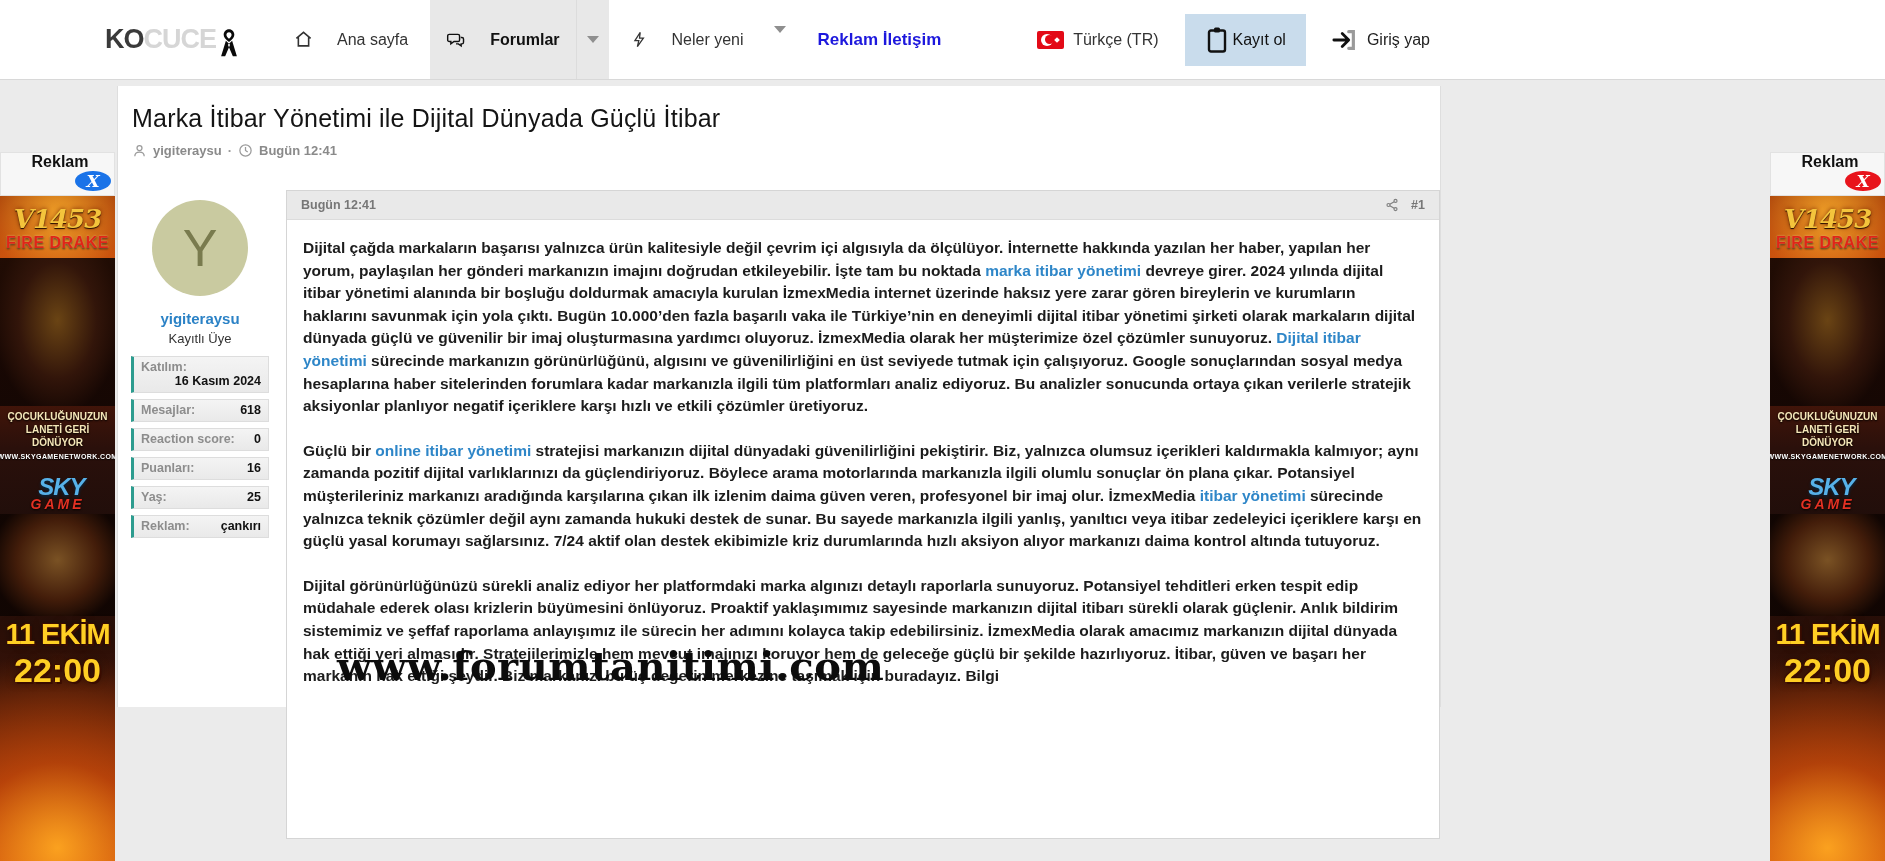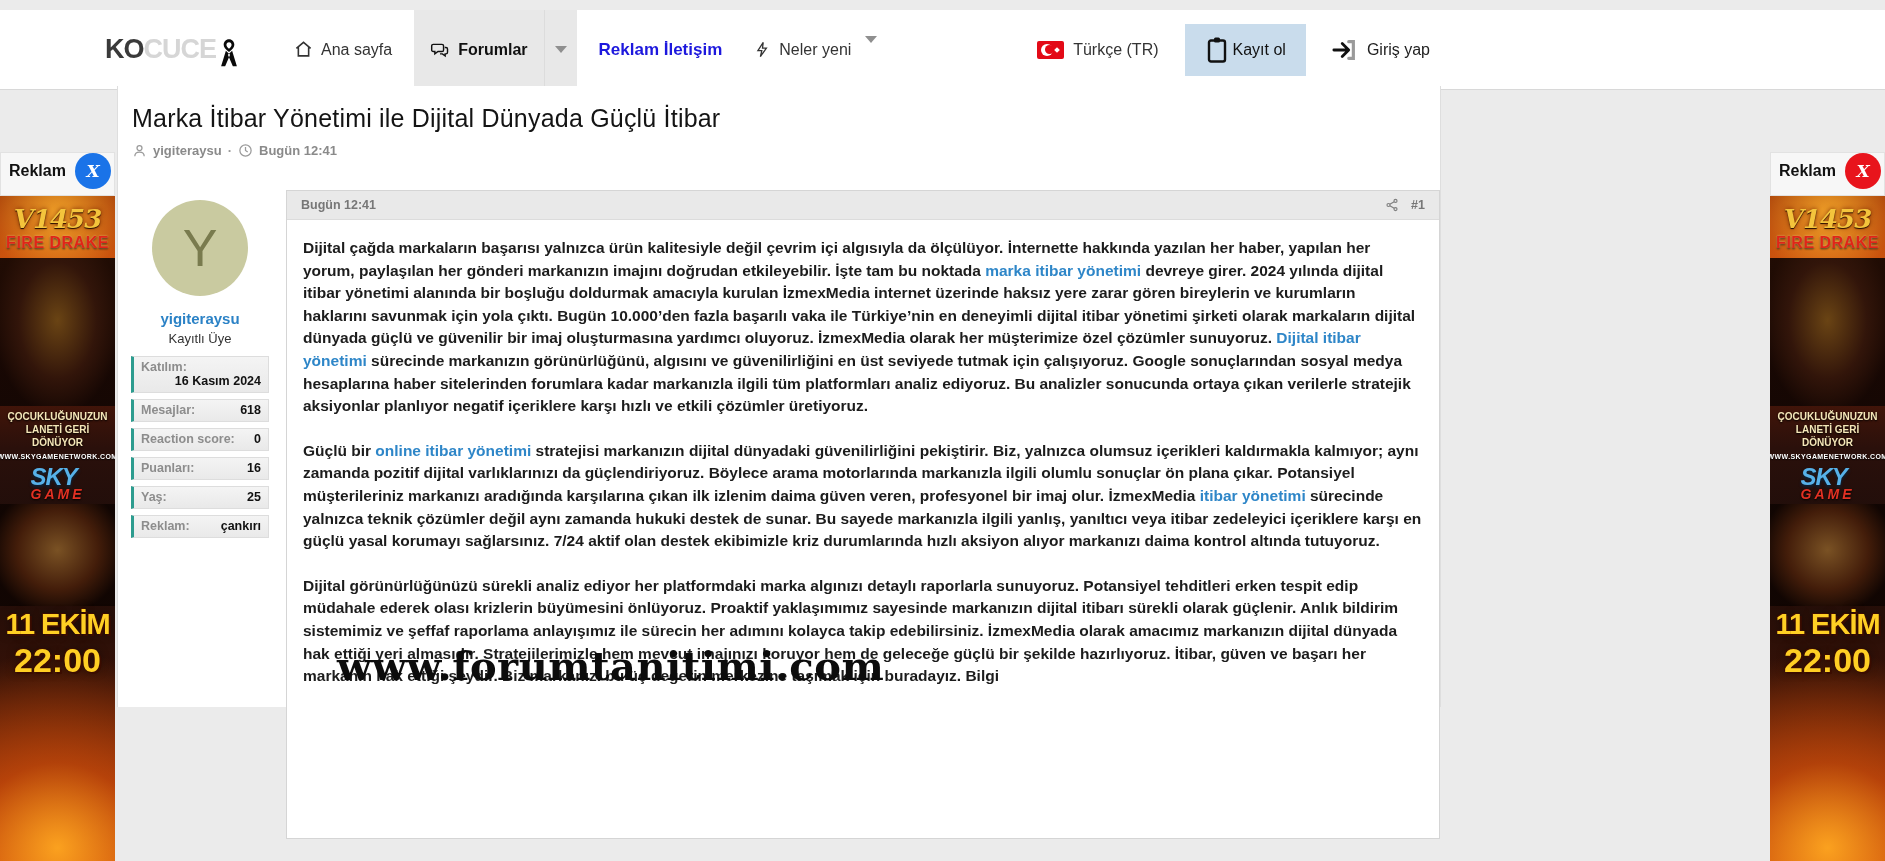--- a/index.html
+++ b/index.html
@@ -1,28 +1,28 @@
 <!DOCTYPE html>
 <html lang="tr"><head>
 <meta charset="utf-8">
 <style>
   * { margin:0; padding:0; box-sizing:border-box; }
   html,body { width:1885px; height:861px; overflow:hidden; }
   body { background:#ebebeb; font-family:"Liberation Sans", sans-serif; position:relative; }
 
   
-  #header { position:absolute; left:0; top:10px; width:1885px; height:80px; background:#fff;
+  #header { position:absolute; left:0; top:0; width:1885px; height:80px; background:#fff;
             border-bottom:1px solid #d8d8d8; display:flex; align-items:center; }
   .logo { display:flex; align-items:center; margin-left:105px; cursor:pointer; }
   .logo-ko { font-size:27px; font-weight:800; color:#3a3a3a; letter-spacing:-1px; }
   .logo-cuce { font-size:27px; font-weight:800; color:#d6d6d6; letter-spacing:-1px; }
   .ribbon { margin-left:2px; margin-top:6px; }
 
   .nav { display:flex; align-items:stretch; height:100%; margin-left:38px; }
-  .nav-item { display:flex; align-items:center; gap:8px; padding:15px 16px; font-size:16px; color:#333;
+  .nav-item { display:flex; align-items:center; gap:24px; padding:15px 16px; font-size:16px; color:#333;
               cursor:pointer; }
   .nav-item .nicon { display:flex; align-items:center; }
   .nav-active-wrap { display:flex; align-items:stretch; background:#e8e8e8; margin:0 6px; }
   .nav-active-wrap .nav-item { font-weight:700; color:#111; }
   .nav-caret-box { display:flex; align-items:center; padding:0 10px; border-left:1px solid #dcdcdc; cursor:pointer; }
   .caret { width:0; height:0; border-left:6px solid transparent; border-right:6px solid transparent;
            border-top:7px solid #8f8f8f; }
   .caret.raised { transform:translateY(-10px); margin-left:6px; }
   .nav-link-blue { font-weight:700; color:#1d18dd; font-size:17px; }
 
@@ -33,21 +33,21 @@
   .flag .c2 { position:absolute; left:7.5px; top:4.5px; width:9px; height:9px; background:#e30a17; border-radius:50%; }
   .flag .star { position:absolute; left:18px; top:7px; width:4px; height:4px; background:#fff; transform:rotate(45deg); }
   .register-btn { display:flex; align-items:center; gap:4px; background:#c9dcec; border:none; height:52px;
                   padding:0 20px; font-size:16px; color:#111; cursor:pointer; font-family:inherit; }
   .login { display:flex; align-items:center; gap:9px; font-size:16px; color:#222; cursor:pointer; }
 
   
   .ad-col { position:absolute; top:152px; width:115px; height:709px; }
   #ad-left { left:0; } #ad-right { left:1770px; }
   .ad-head { height:44px; background:#f7f7f7; border:1px solid #e2e2e2; display:flex; align-items:center;
-             padding:0 3px 7px 8px; }
+             padding:0 3px 7px 8px;flex-direction:column; }
   .ad-label { font-size:16px; font-weight:800; color:#111; }
   .ad-close { width:36px; height:36px; border-radius:50%; border:none; color:#fff; margin-left:auto;
               font-family:"DejaVu Serif", serif; font-style:italic; font-weight:700; font-size:17px; cursor:pointer; }
   .ad-close.blue { background:#1a73e8; }
   .ad-close.red  { background:#e8141c; }
   .ad-banner { height:665px; overflow:hidden; display:flex; flex-direction:column; align-items:center; cursor:pointer;
     background:
       radial-gradient(circle at 50% 3%,  rgba(255,176,44,.9) 0%, rgba(255,118,18,.5) 10%, rgba(0,0,0,0) 26%),
       radial-gradient(circle at 50% 98%, rgba(255,166,32,.95) 0%, rgba(232,92,12,.55) 13%, rgba(0,0,0,0) 30%),
       linear-gradient(180deg,#5a1404 0%, #97310a 9%, #6b1d06 20%, #2a100b 38%, #1c0d0a 54%, #341107 72%, #7c2407 88%, #b54d0c 100%);
@@ -57,21 +57,21 @@
   .ad-title { font-weight:800; font-size:16px; color:#e02518; letter-spacing:.5px;
               text-shadow:0 0 2px #ffd27a, 0 1px 2px #000; }
   .ad-fig { width:100%; }
   .ad-fig.anubis { height:148px; margin-top:6px;
       background: radial-gradient(ellipse at 50% 42%, #6a4414 0%, #32150a 48%, rgba(18,6,3,.92) 78%); }
   .ad-fig.knight { height:102px; margin-top:4px;
       background: radial-gradient(ellipse at 50% 45%, #7a5224 0%, #431d0a 50%, rgba(16,5,2,.95) 82%); }
   .ad-tagline { width:100%; padding:0 5px; margin-top:4px; font-weight:700; font-size:10px; line-height:1.3;
                 color:#f5e7b8; text-align:center; text-shadow:0 1px 2px #000; }
   .ad-url { margin-top:4px; font-weight:700; font-size:7px; color:#fff; letter-spacing:.4px; text-shadow:0 1px 1px #000; }
-  .ad-brand { margin-top:6px; text-align:left; line-height:.9; }
+  .ad-brand { margin-top:16px; text-align:right; line-height:.9; }
   .ad-brand .sky  { font-style:italic; font-weight:900; font-size:24px; color:#57b1e8; letter-spacing:-1px;
                     text-shadow:0 2px 3px #06263f; }
   .ad-brand .game { display:block; font-style:italic; font-weight:900; font-size:14px; color:#e33123;
                     letter-spacing:3px; text-shadow:0 1px 2px #000; }
   .ad-date { margin-top:2px; font-weight:800; font-size:29px; color:#ffcf24; letter-spacing:-1px;
              text-shadow:2px 2px 0 #3a0c00, -1px -1px 0 #3a0c00, 0 0 8px #00000088; }
   .ad-time { font-weight:800; font-size:34px; color:#ffcf24; letter-spacing:0;
              text-shadow:2px 2px 0 #3a0c00, -1px -1px 0 #3a0c00, 0 0 8px #00000088; }
 
   
@@ -150,32 +150,32 @@
               <path d="M18 9.5h1.5a2 2 0 0 1 2 2v4a2 2 0 0 1-2 2h-1v2.5l-3.5-2.5h-3"></path>
             </svg>
         </span>
         <span>Forumlar</span>
       </div>
       <div class="nav-caret-box">
         <span class="caret"></span>
       </div>
     </div>
 
-    <div class="nav-item nav-link-blue">
-      <span>Reklam İletişim</span>
-    </div>
-
     <div class="nav-item">
       <span class="nicon">
         <svg width="17" height="19" viewBox="0 0 24 24" fill="none" stroke="#333" stroke-width="1.8">
             <path d="M13 2 5.5 13.5H11L9 22l8.5-12H12z"></path>
           </svg>
       </span>
       <span>Neler yeni</span>
       <span class="caret raised"></span>
+    </div>
+
+    <div class="nav-item nav-link-blue">
+      <span>Reklam İletişim</span>
     </div>
   </div>
 
   <div class="header-right">
     <div class="lang">
       <span class="flag">
           <span class="c1"></span>
           <span class="c2"></span>
           <span class="star"></span>
         </span>

